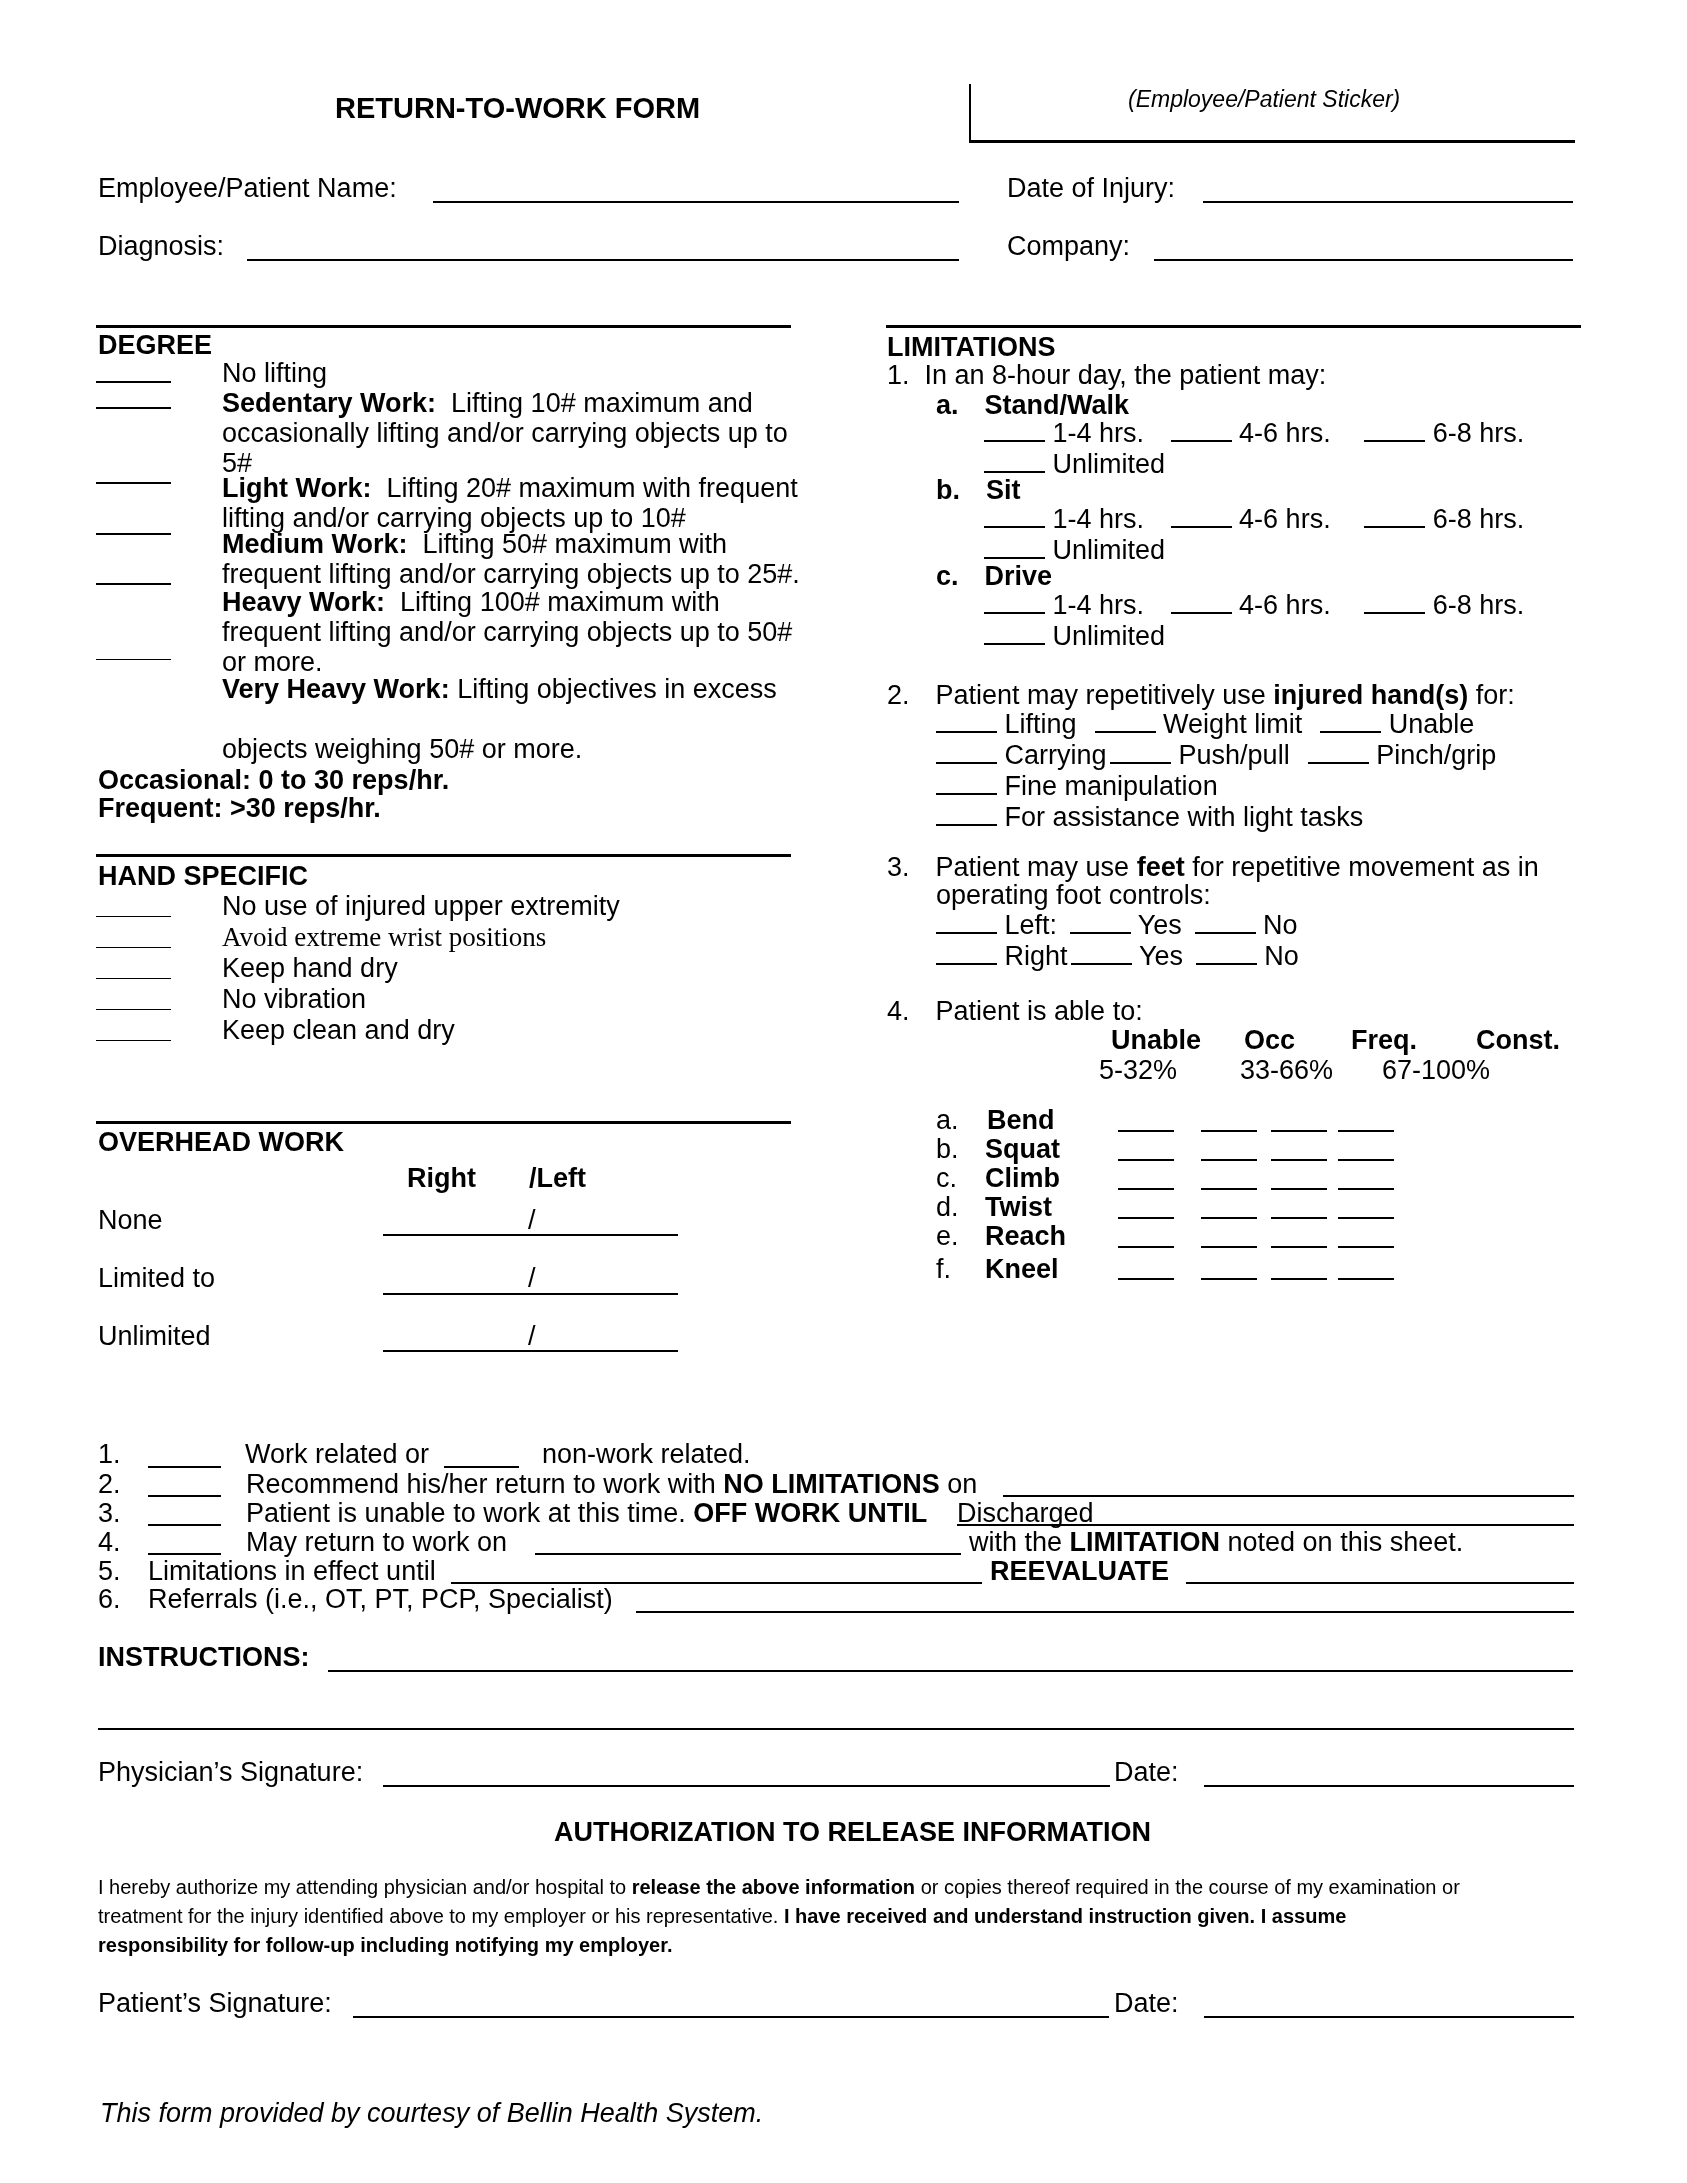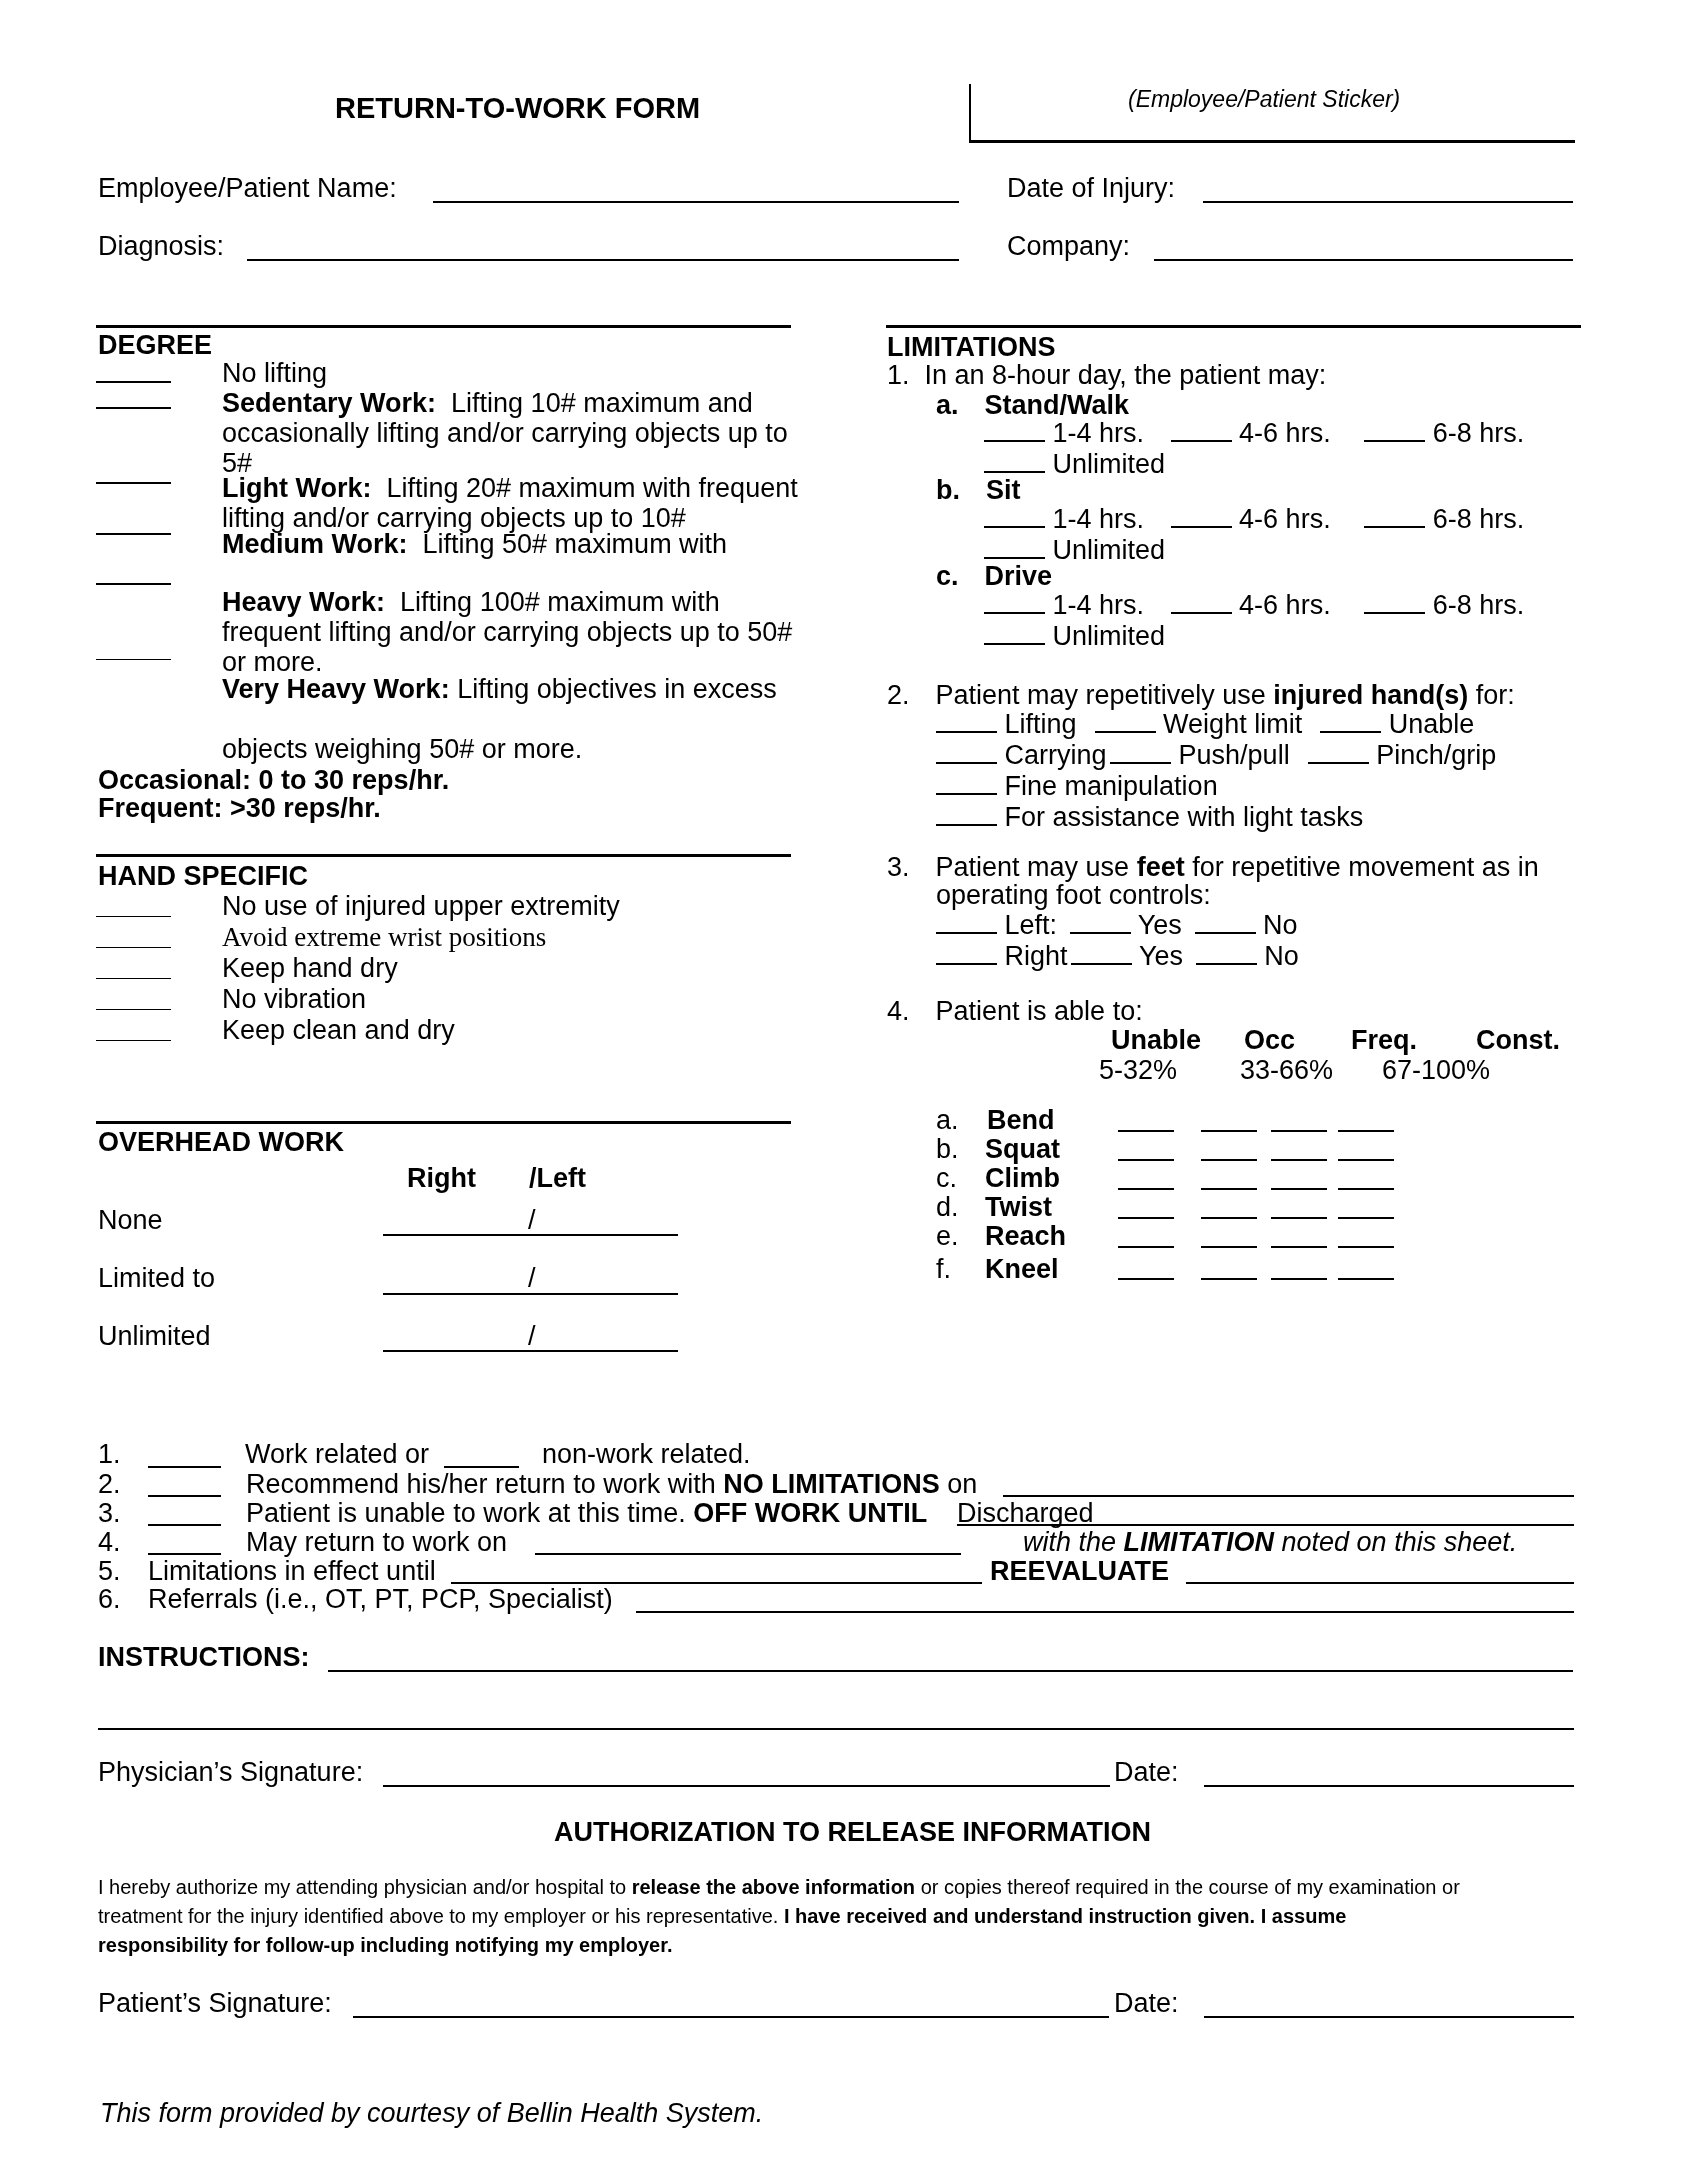--- a/index.html
+++ b/index.html
@@ -50,20 +50,21 @@
   <span class="b">Sedentary Work:</span><span style="white-space:pre">  Lifting 10# maximum and</span><br>
   <span>occasionally lifting and/or carrying objects up to</span><br>
   <span>5#</span>
 </div>
 <div class="abs t" style="left:222px; top:473px;">
   <span class="b">Light Work:</span><span style="white-space:pre">  Lifting 20# maximum with frequent</span><br>
   <span>lifting and/or carrying objects up to 10#</span>
 </div>
 <div class="abs t" style="left:222px; top:529px;">
   <span class="b">Medium Work:</span><span style="white-space:pre">  Lifting 50# maximum with</span><br>
+  <span>frequent lifting and/or carrying objects up to 25#.</span>
 </div>
 <div class="abs t" style="left:222px; top:587px;">
   <span class="b">Heavy Work:</span><span style="white-space:pre">  Lifting 100# maximum with</span><br>
   <span>frequent lifting and/or carrying objects up to 50#</span><br>
   <span>or more.</span>
 </div>
 <div class="abs t" style="left:222px; top:674px;">
   <span class="b">Very Heavy Work:</span><span style="white-space:pre"> Lifting objectives in excess</span><br>
   <br>
   <span>objects weighing 50# or more.</span>
@@ -257,21 +258,21 @@
 <div class="abs t" style="left:246px; top:1498px;">
   <span style="white-space:pre">Patient is unable to work at this time. </span><span class="b">OFF WORK UNTIL</span>
 </div>
 <div class="abs t" style="left:957px; top:1498px;">Discharged</div>
 <div class="ul" style="left:957px; top:1524px; width:617px;"></div>
 
 <div class="abs t" style="left:98px; top:1527px;">4.</div>
 <div class="ul" style="left:148px; top:1553px; width:73px;"></div>
 <div class="abs t" style="left:246px; top:1527px;">May return to work on</div>
 <div class="ul" style="left:535px; top:1553px; width:426px;"></div>
-<div class="abs t" style="left:1023px; top:1527px;font-style:italic;">
+<div class="abs t" style="left:969px; top:1527px;">
   <span style="white-space:pre">with the </span><span class="b">LIMITATION</span><span style="white-space:pre"> noted on this sheet.</span>
 </div>
 
 <div class="abs t" style="left:98px; top:1556px;">5.</div>
 <div class="abs t" style="left:148px; top:1556px;">Limitations in effect until</div>
 <div class="ul" style="left:451px; top:1582px; width:531px;"></div>
 <div class="abs t b" style="left:990px; top:1556px;">REEVALUATE</div>
 <div class="ul" style="left:1186px; top:1582px; width:388px;"></div>
 
 <div class="abs t" style="left:98px; top:1584px;">6.</div>

